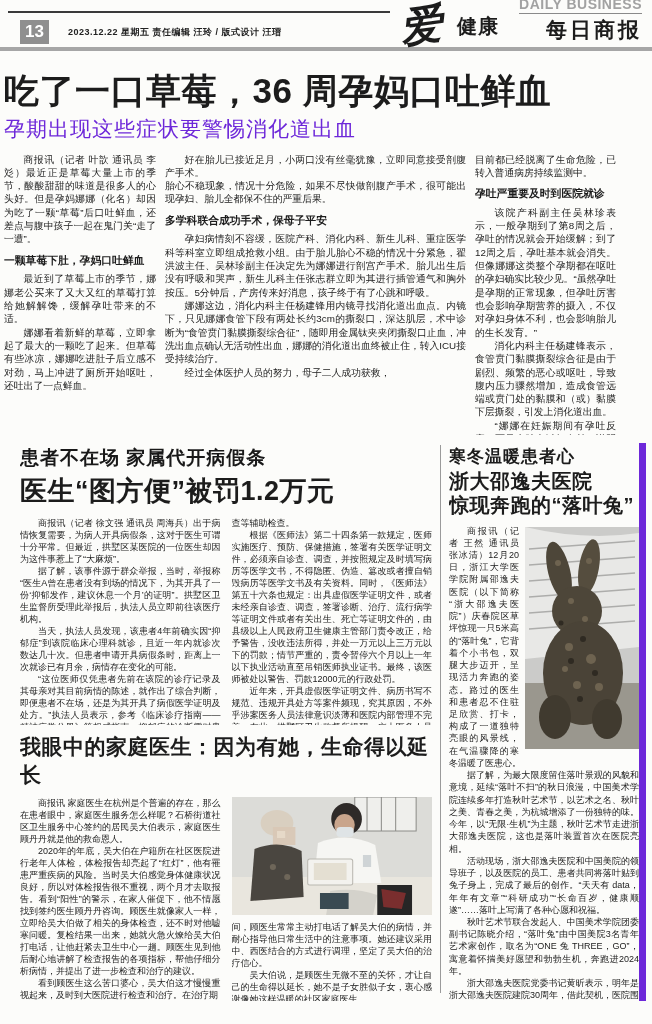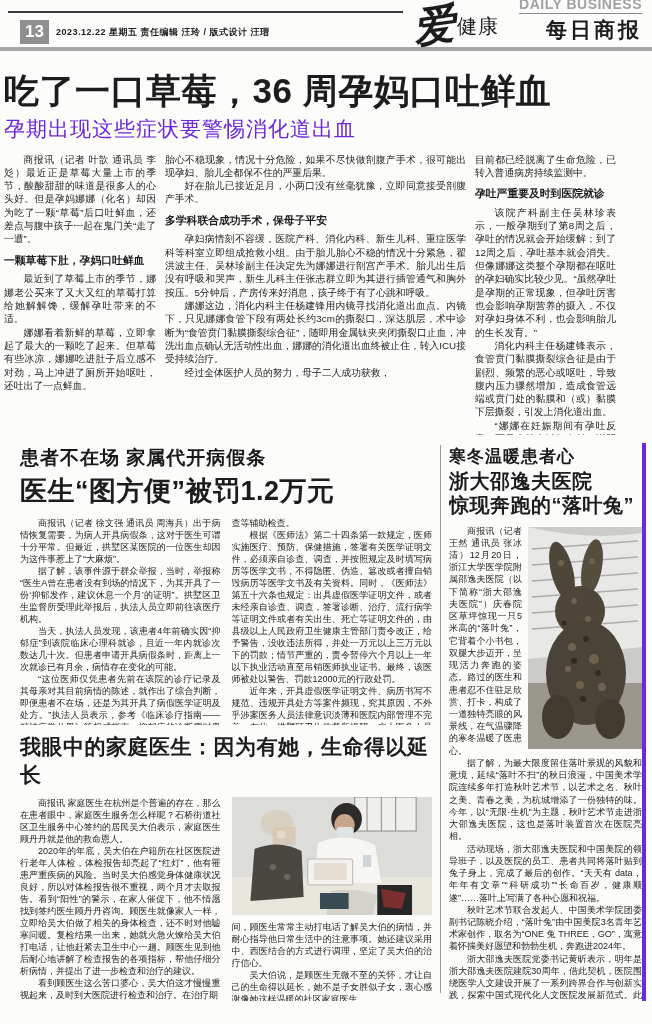--- a/index.html
+++ b/index.html
@@ -1,44 +1,44 @@
 <!DOCTYPE html>
 <html lang="zh"><head>
 <meta charset="utf-8">
 <style>
   html,body{margin:0;padding:0;background:#e8e8e6;}
   .page{position:relative;width:652px;height:1024px;margin:0 auto;background:#fcfcfa;
         font-family:"Liberation Sans",sans-serif;color:#1c1c1c;overflow:hidden;box-sizing:border-box;}
   
   header{position:relative;display:flex;align-items:flex-end;padding:6px 10px 12px 8px;height:38px;}
   .header-bar{position:absolute;left:0;right:0;bottom:5px;height:4px;background:#a6a6a6;z-index:0;}
-  .h-left{flex:1;display:flex;align-items:center;gap:7px;border-top:2px solid #3a3a3a;padding-top:7px;z-index:1;background:transparent;padding-left:12px;}
+  .h-left{flex:1;display:flex;align-items:center;gap:19px;border-top:2px solid #3a3a3a;padding-top:7px;z-index:1;background:transparent;padding-left:12px;}
   .pageno{background:#8f8f8f;color:#fff;font-weight:bold;font-size:17px;line-height:1;padding:3px 5px 4px;}
   .dateline{font-size:9px;font-weight:bold;color:#222;letter-spacing:0.5px;white-space:nowrap;}
   .h-logo{display:flex;align-items:center;background:#fcfcfa;z-index:1;padding:0 10px;}
   .ai{font-family:"DejaVu Serif",serif;font-style:italic;font-weight:bold;font-size:42px;line-height:0.85;transform:rotate(-8deg);}
-  .jk{font-size:20px;font-weight:400;letter-spacing:1px;margin-left:2px;}
+  .jk{font-size:20px;font-weight:700;letter-spacing:1px;margin-left:15px;}
   .h-right{text-align:right;background:#fcfcfa;z-index:1;padding-left:10px;}
   .en{color:#a2a2a2;font-weight:bold;font-size:14px;letter-spacing:0.5px;}
   .cn{font-size:21px;font-weight:900;letter-spacing:3px;border-top:1.5px solid #8a8a8a;padding-top:2px;margin-top:1px;}
   
   .main-article{padding:2px 4px 0;}
   .main-article h1{font-size:35px;font-weight:900;margin:14px 0 4px;letter-spacing:0.5px;line-height:1.1;}
   .main-article h2{font-size:21px;font-weight:500;color:#6d28d9;margin:0 0 10px;letter-spacing:1px;}
   .cols{display:flex;gap:9px;height:282px;overflow:hidden;}
   .col{overflow:hidden;font-size:9.8px;line-height:1.36;text-align:justify;}
   .col-l{width:152px;} .col-m{width:301px;} .col-r{width:141px;}
   .para{margin:0;text-indent:2em;}
   .noindent{text-indent:0;}
   .subhead{font-weight:bold;font-size:10.8px;text-indent:0;margin:7px 0 5px;}
   
   .lower{display:flex;margin:8px 0 0;padding:0 6px 0 20px;height:558px;overflow:hidden;}
   .lower-left{width:412px;overflow:hidden;}
   .vrule{width:1px;background:#9a9a9a;margin:2px 8px 8px 8px;}
-  .lower-right{flex:1;overflow:hidden;border-right:4px solid #6d28d9;}
+  .lower-right{flex:1;overflow:hidden;border-right:7px solid #6d28d9;}
   .kicker{font-size:19px;font-weight:800;color:#191919;letter-spacing:1px;margin:2px 0 2px;}
   .fine h3{font-size:27px;font-weight:900;margin:2px 0 8px;letter-spacing:0.5px;}
   .cols2{display:flex;gap:11px;}
   .fcol{flex:1;font-size:9px;line-height:1.34;text-align:justify;overflow:hidden;}
   .fine .fcol{height:208px;}
   .family{margin-top:8px;}
   .family h3{font-size:21px;font-weight:900;margin:6px 0 8px;letter-spacing:0.5px;}
   .family .fcol{height:232px;}
   .photo{background:#d8d8d4;overflow:hidden;}
   .doctor-photo{width:100%;height:118px;margin-bottom:6px;}
@@ -76,22 +76,22 @@
     <h1>吃了一口草莓，36 周孕妈口吐鲜血</h1>
     <h2>孕期出现这些症状要警惕消化道出血</h2>
     <div class="cols">
       <div class="col col-l">
         <p class="para">商报讯（记者 叶歆 通讯员 李彣）最近正是草莓大量上市的季节，酸酸甜甜的味道是很多人的心头好。但是孕妈娜娜（化名）却因为吃了一颗“草莓”后口吐鲜血，还差点与腹中孩子一起在鬼门关“走了一遭”。</p>
           <p class="para subhead">一颗草莓下肚，孕妈口吐鲜血</p>
           <p class="para">最近到了草莓上市的季节，娜娜老公买来了又大又红的草莓打算给她解解馋，缓解孕吐带来的不适。</p>
           <p class="para">娜娜看着新鲜的草莓，立即拿起了最大的一颗吃了起来。但草莓有些冰凉，娜娜吃进肚子后立感不对劲，马上冲进了厕所开始呕吐，还吐出了一点鲜血。</p>
       </div>
       <div class="col col-m">
-        <p class="para noindent">胎心不稳现象，情况十分危险，如果不尽快做剖腹产手术，很可能出现孕妇、胎儿全都保不住的严重后果。</p>
-          <p class="para">好在胎儿已接近足月，小两口没有丝毫犹豫，立即同意接受剖腹产手术。</p>
+        <p class="para">好在胎儿已接近足月，小两口没有丝毫犹豫，立即同意接受剖腹产手术。</p>
+          <p class="para noindent">胎心不稳现象，情况十分危险，如果不尽快做剖腹产手术，很可能出现孕妇、胎儿全都保不住的严重后果。</p>
           <p class="para subhead">多学科联合成功手术，保母子平安</p>
           <p class="para">孕妇病情刻不容缓，医院产科、消化内科、新生儿科、重症医学科等科室立即组成抢救小组。由于胎儿胎心不稳的情况十分紧急，翟洪波主任、吴林珍副主任决定先为娜娜进行剖宫产手术。胎儿出生后没有呼吸和哭声，新生儿科主任张志群立即为其进行插管通气和胸外按压。5分钟后，产房传来好消息，孩子终于有了心跳和呼吸。</p>
           <p class="para">娜娜这边，消化内科主任杨建锋用内镜寻找消化道出血点。内镜下，只见娜娜食管下段有两处长约3cm的撕裂口，深达肌层，术中诊断为“食管贲门黏膜撕裂综合征”，随即用金属钛夹夹闭撕裂口止血，冲洗出血点确认无活动性出血，娜娜的消化道出血终被止住，转入ICU接受持续治疗。</p>
           <p class="para">经过全体医护人员的努力，母子二人成功获救，</p>
       </div>
       <div class="col col-r">
         <p class="para noindent">目前都已经脱离了生命危险，已转入普通病房持续监测中。</p>
           <p class="para subhead">孕吐严重要及时到医院就诊</p>
           <p class="para">该院产科副主任吴林珍表示，一般孕期到了第8周之后，孕吐的情况就会开始缓解；到了12周之后，孕吐基本就会消失。但像娜娜这类整个孕期都在呕吐的孕妇确实比较少见。“虽然孕吐是孕期的正常现象，但孕吐厉害也会影响孕期营养的摄入，不仅对孕妇身体不利，也会影响胎儿的生长发育。”</p>
           <p class="para">消化内科主任杨建锋表示，食管贲门黏膜撕裂综合征是由于剧烈、频繁的恶心或呕吐，导致腹内压力骤然增加，造成食管远端或贲门处的黏膜和（或）黏膜下层撕裂，引发上消化道出血。</p>

